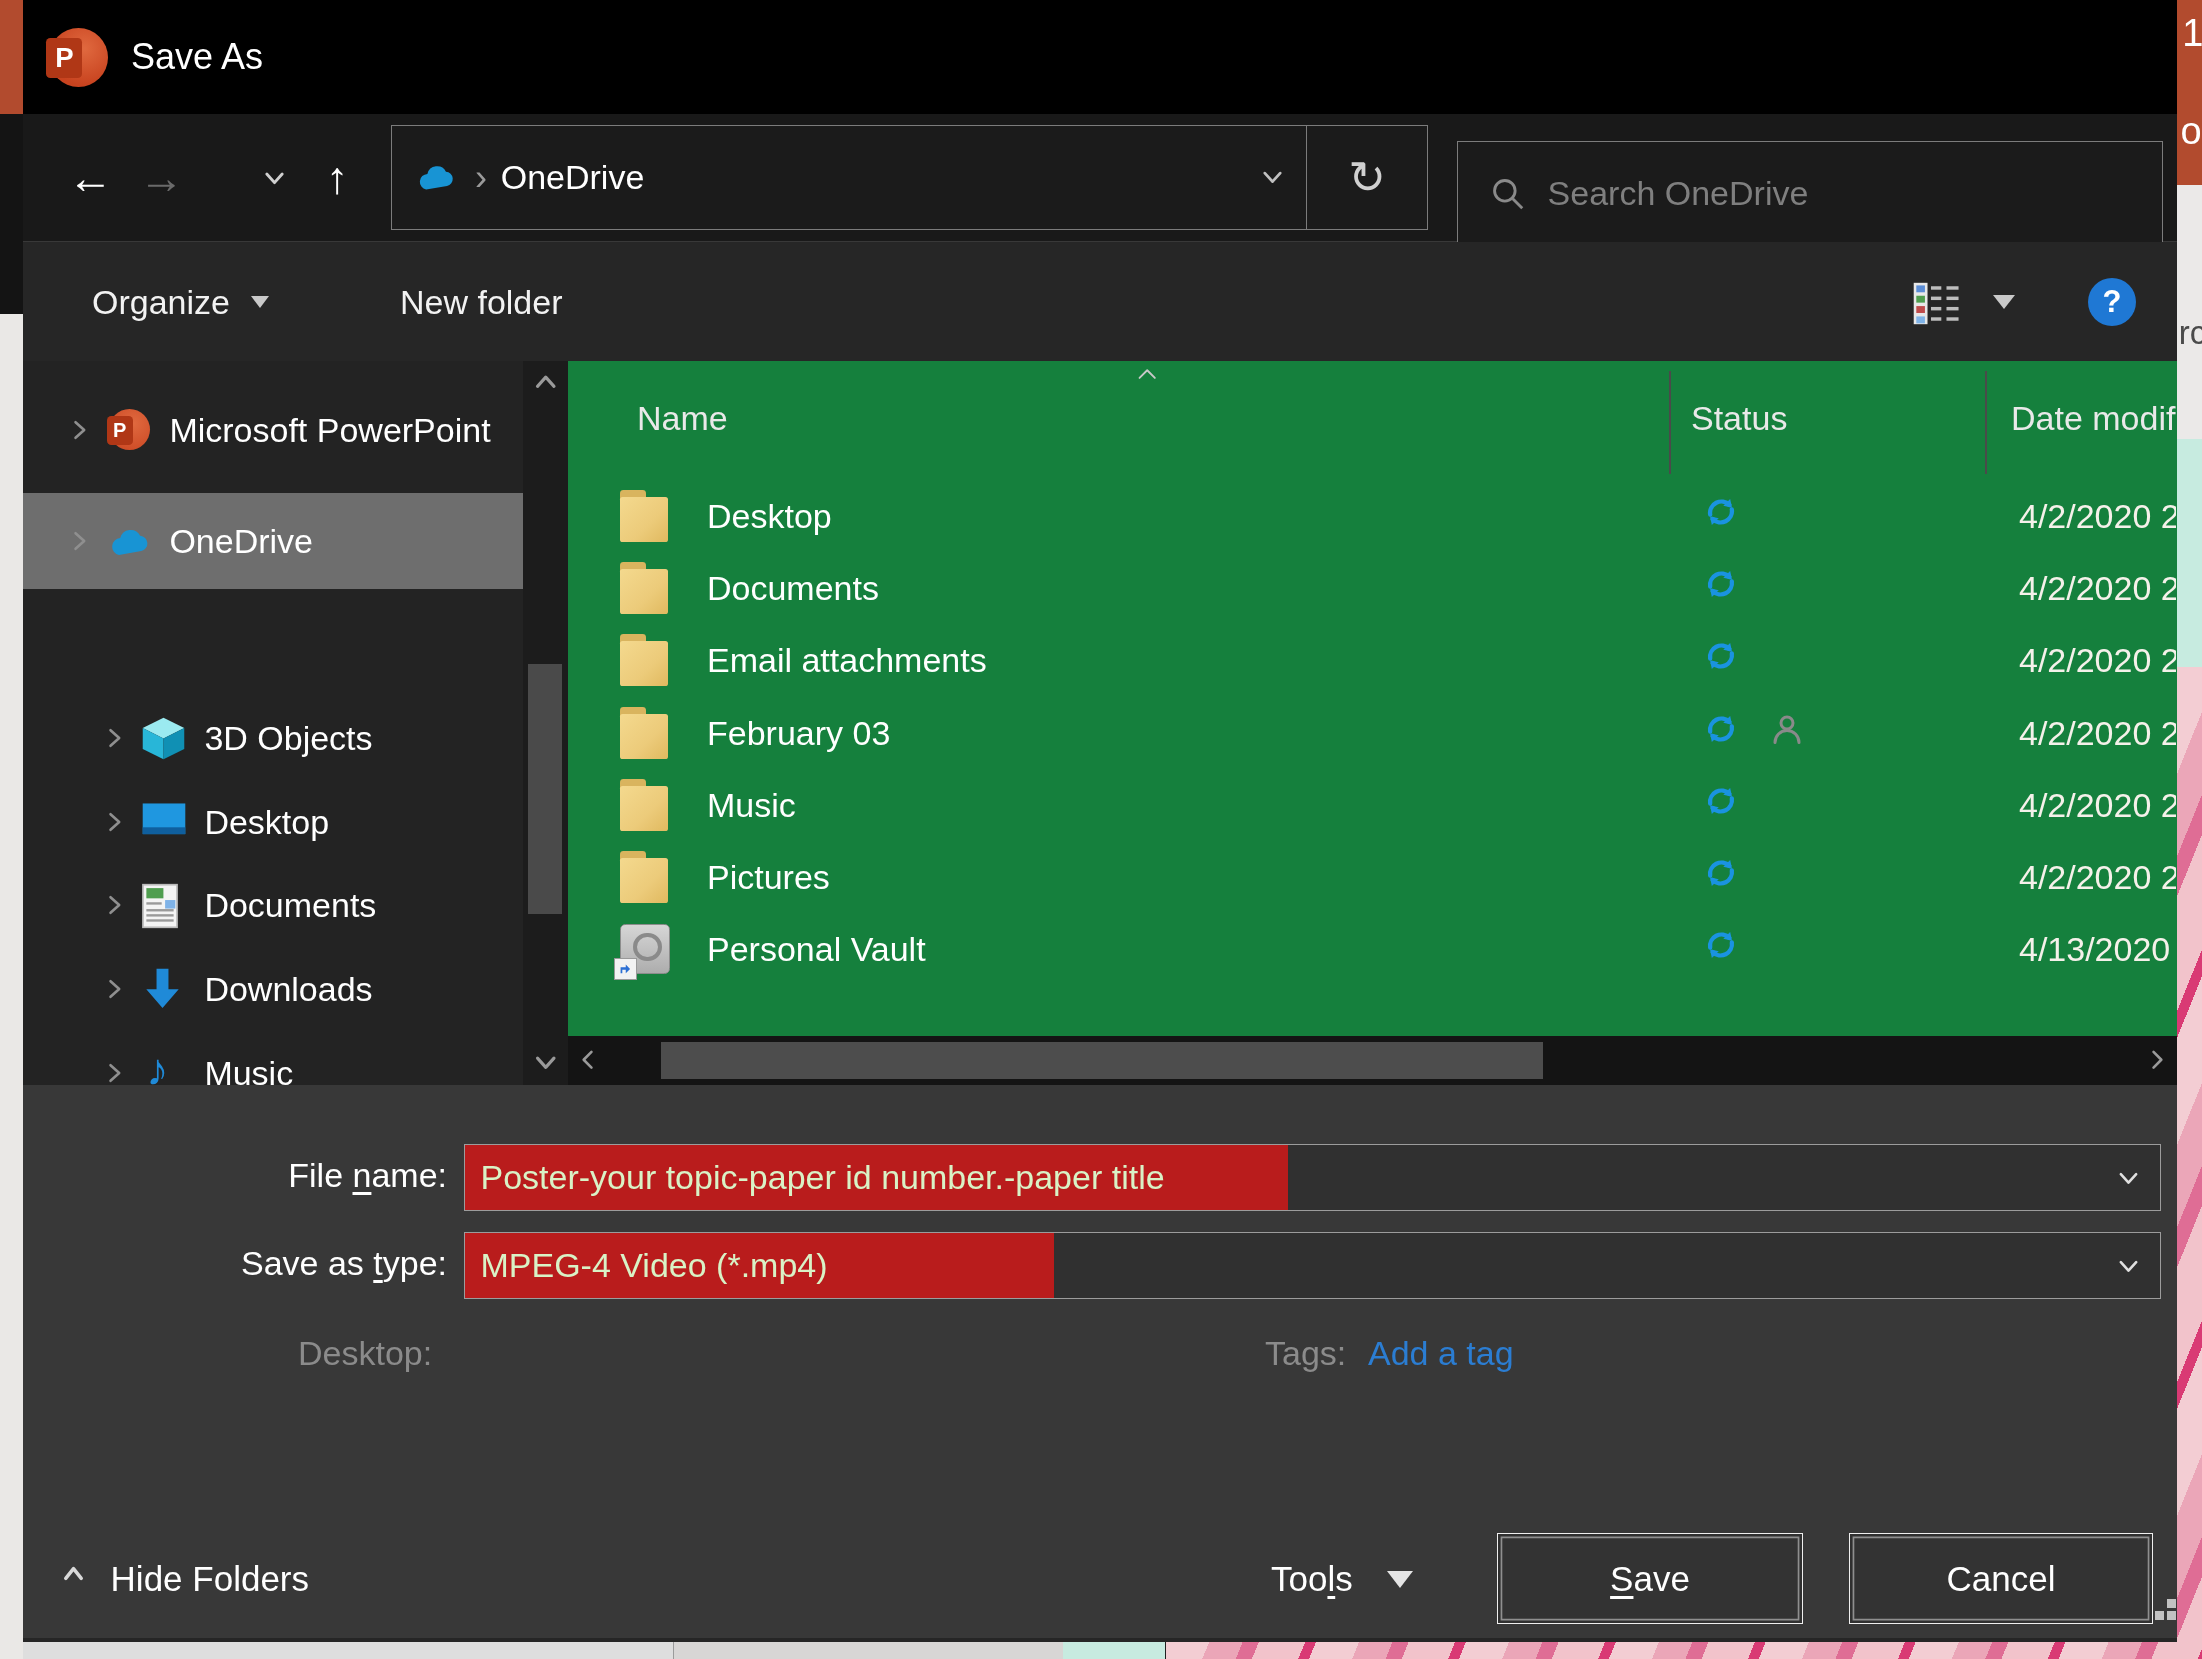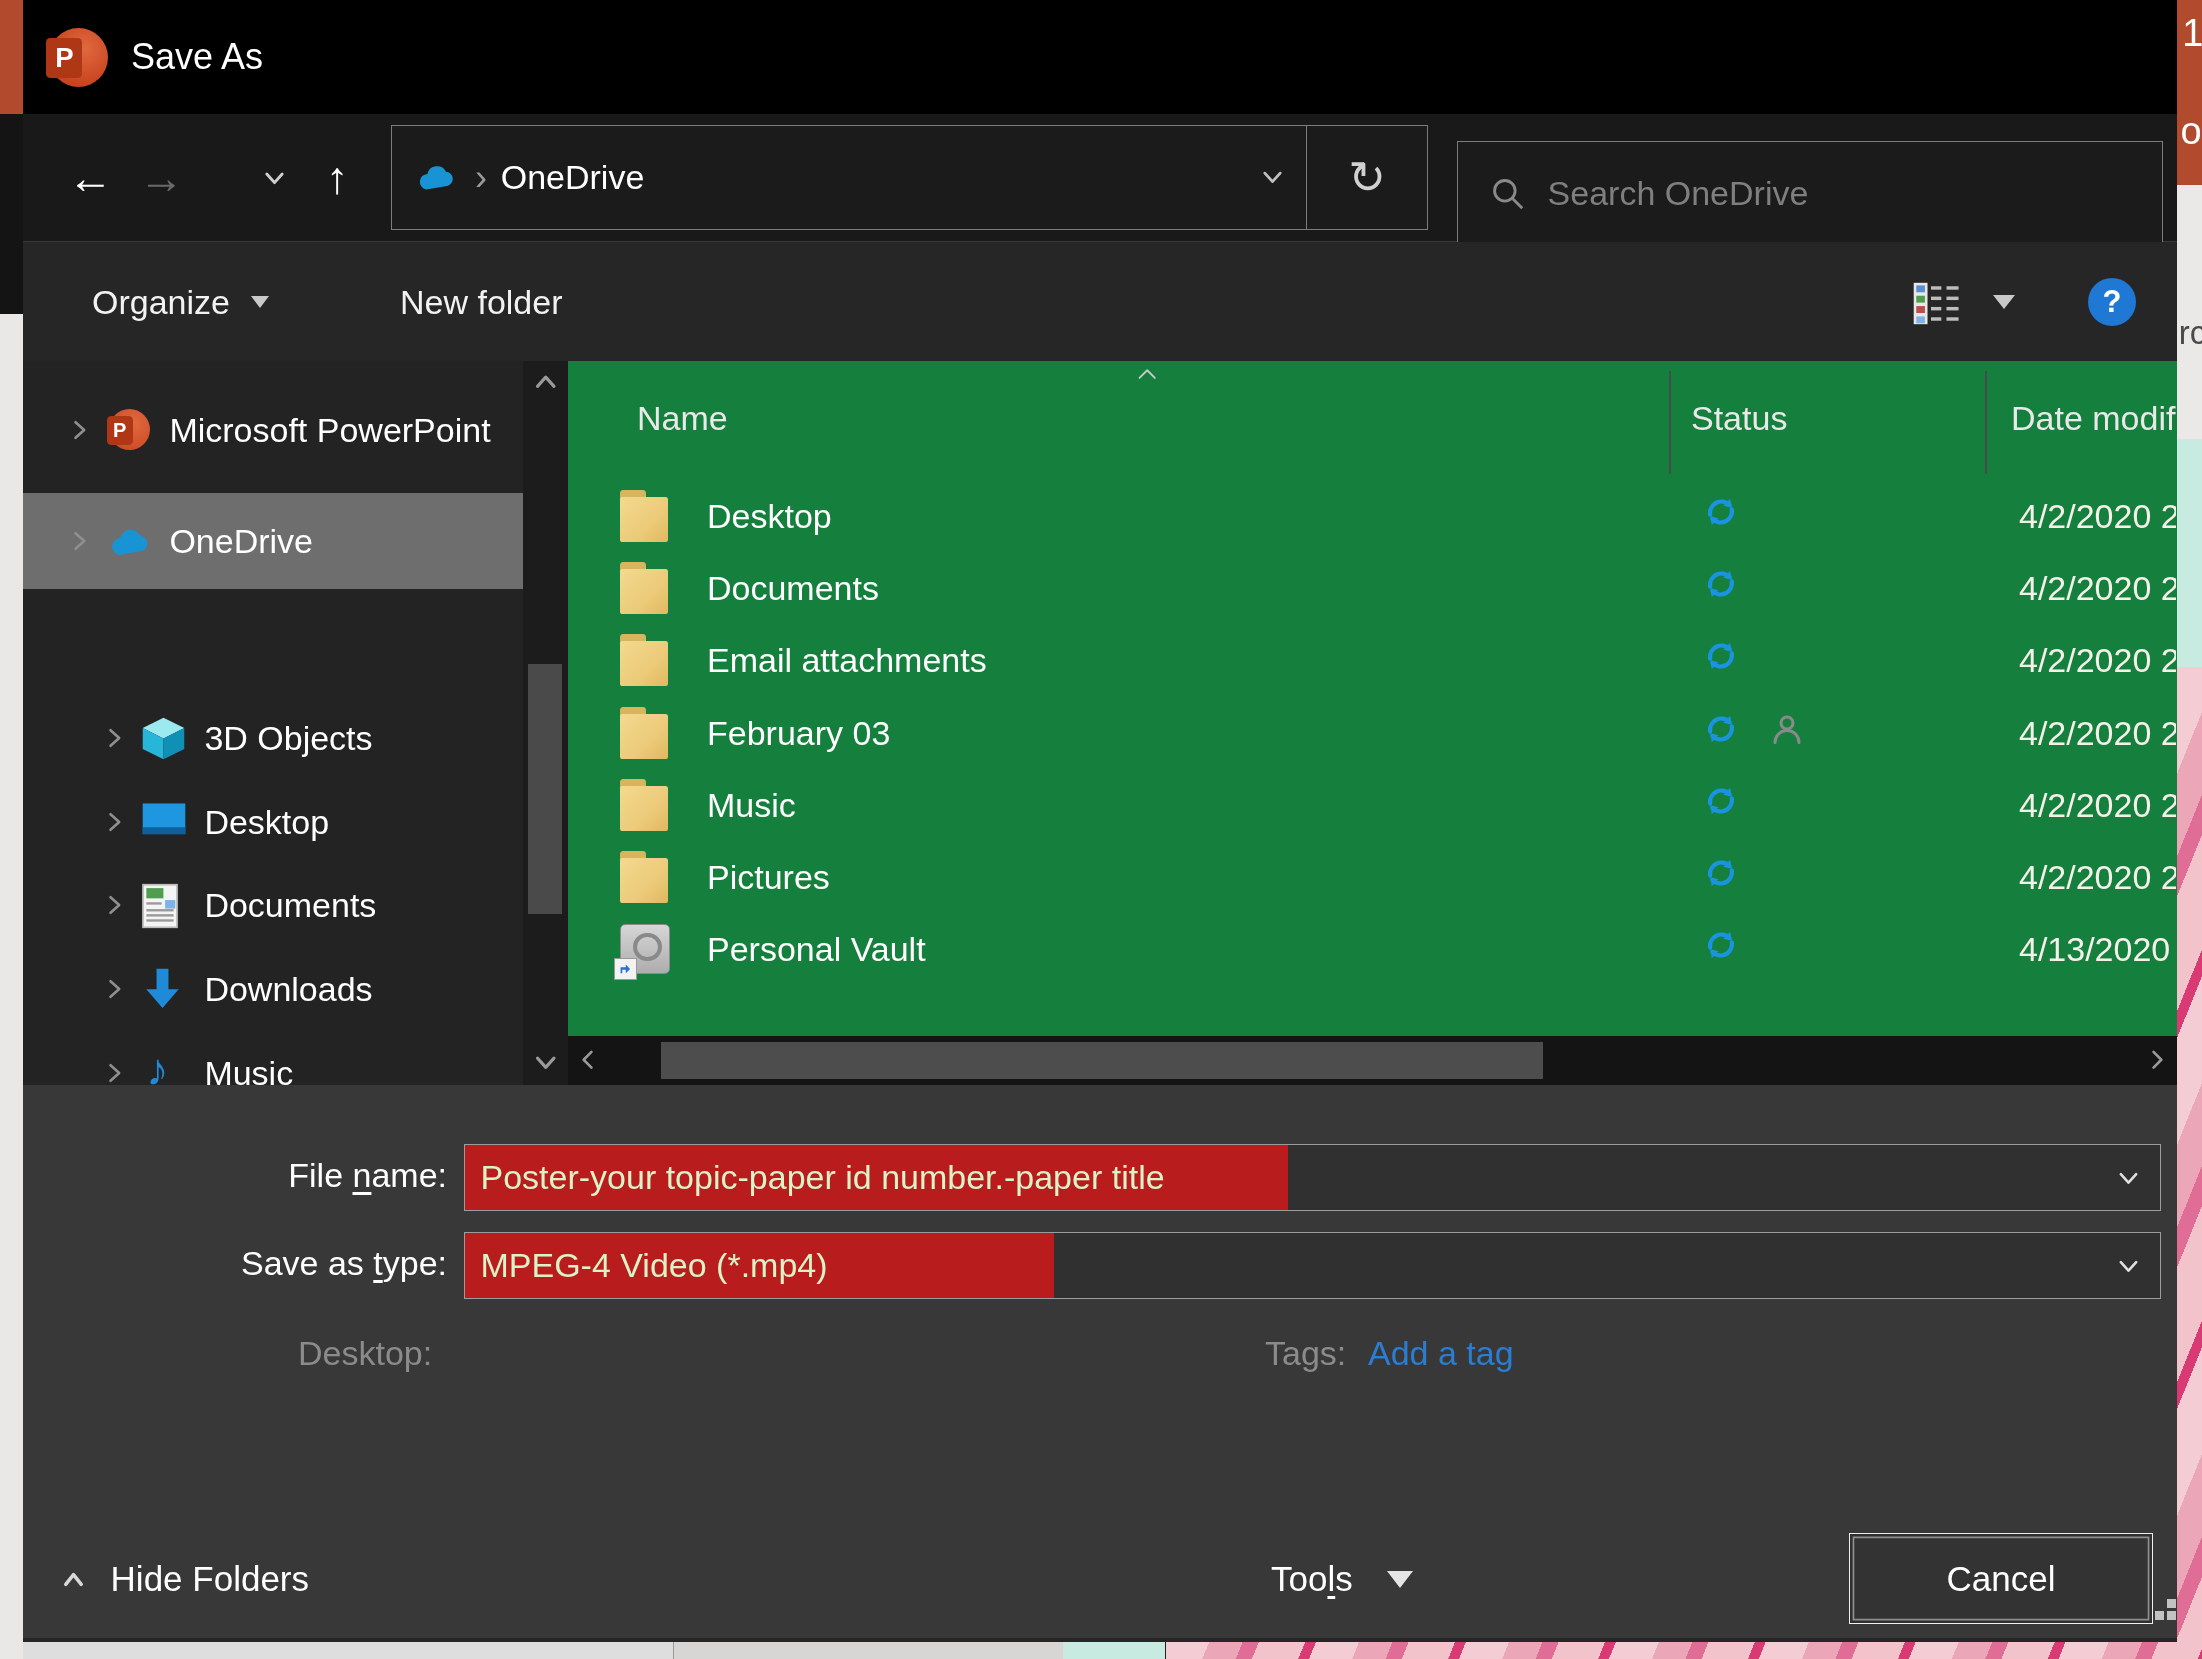--- a/index.html
+++ b/index.html
@@ -490,34 +490,37 @@
           <svg width="29" height="29" viewBox="0 0 34 34">
             <polyline points="8,13 17,23 26,13" style="stroke-width:3"></polyline>
           </svg>
         </span>
     </div>
 
     <div class="fld-label gray" style="left:275px;top:1334px">Desktop:</div>
     <div class="fld-label gray" style="left:1242px;top:1334px">Tags:</div>
     <div class="fld-label link" style="left:1345px;top:1334px">Add a tag</div>
 
-    <div style="position:absolute;left:34px;top:1559px;display:flex;align-items:center;gap:20.6px;color:#fff">
+    <div style="position:absolute;left:34px;top:1559px;display:flex;gap:20.6px;color:#fff">
       <span class="chev" style="color:#d9d9d9">
           <svg width="33" height="29" viewBox="0 0 30 30">
             <polyline points="7,20 15,10 23,20" style="stroke-width:3.6"></polyline>
           </svg>
         </span>
       <span style="font-size:35px">Hide Folders</span>
     </div>
 
     <div style="position:absolute;left:1248px;top:1559px;display:flex;align-items:center;gap:34px;color:#fff;font-size:35px">
       <span><span>Too</span><span class="u">l</span><span>s</span></span>
       <span class="caret" style="border-top-color:#e5e5e5;border-top-width:17px;border-left-width:13px;border-right-width:13px"></span>
     </div>
 
+    <div class="btn" style="left:1474px;width:306px">
+      <span><span></span><span class="u">S</span><span>ave</span></span>
+    </div>
     <div class="btn" style="left:1826px;width:304px">
       <span>Cancel</span>
     </div>
 
     <div class="grip">
 
       <i style="left:12px;top:12px"></i>
       <i style="left:12px;top:24px"></i>
         <i style="left:0;top:24px"></i>
     </div>

